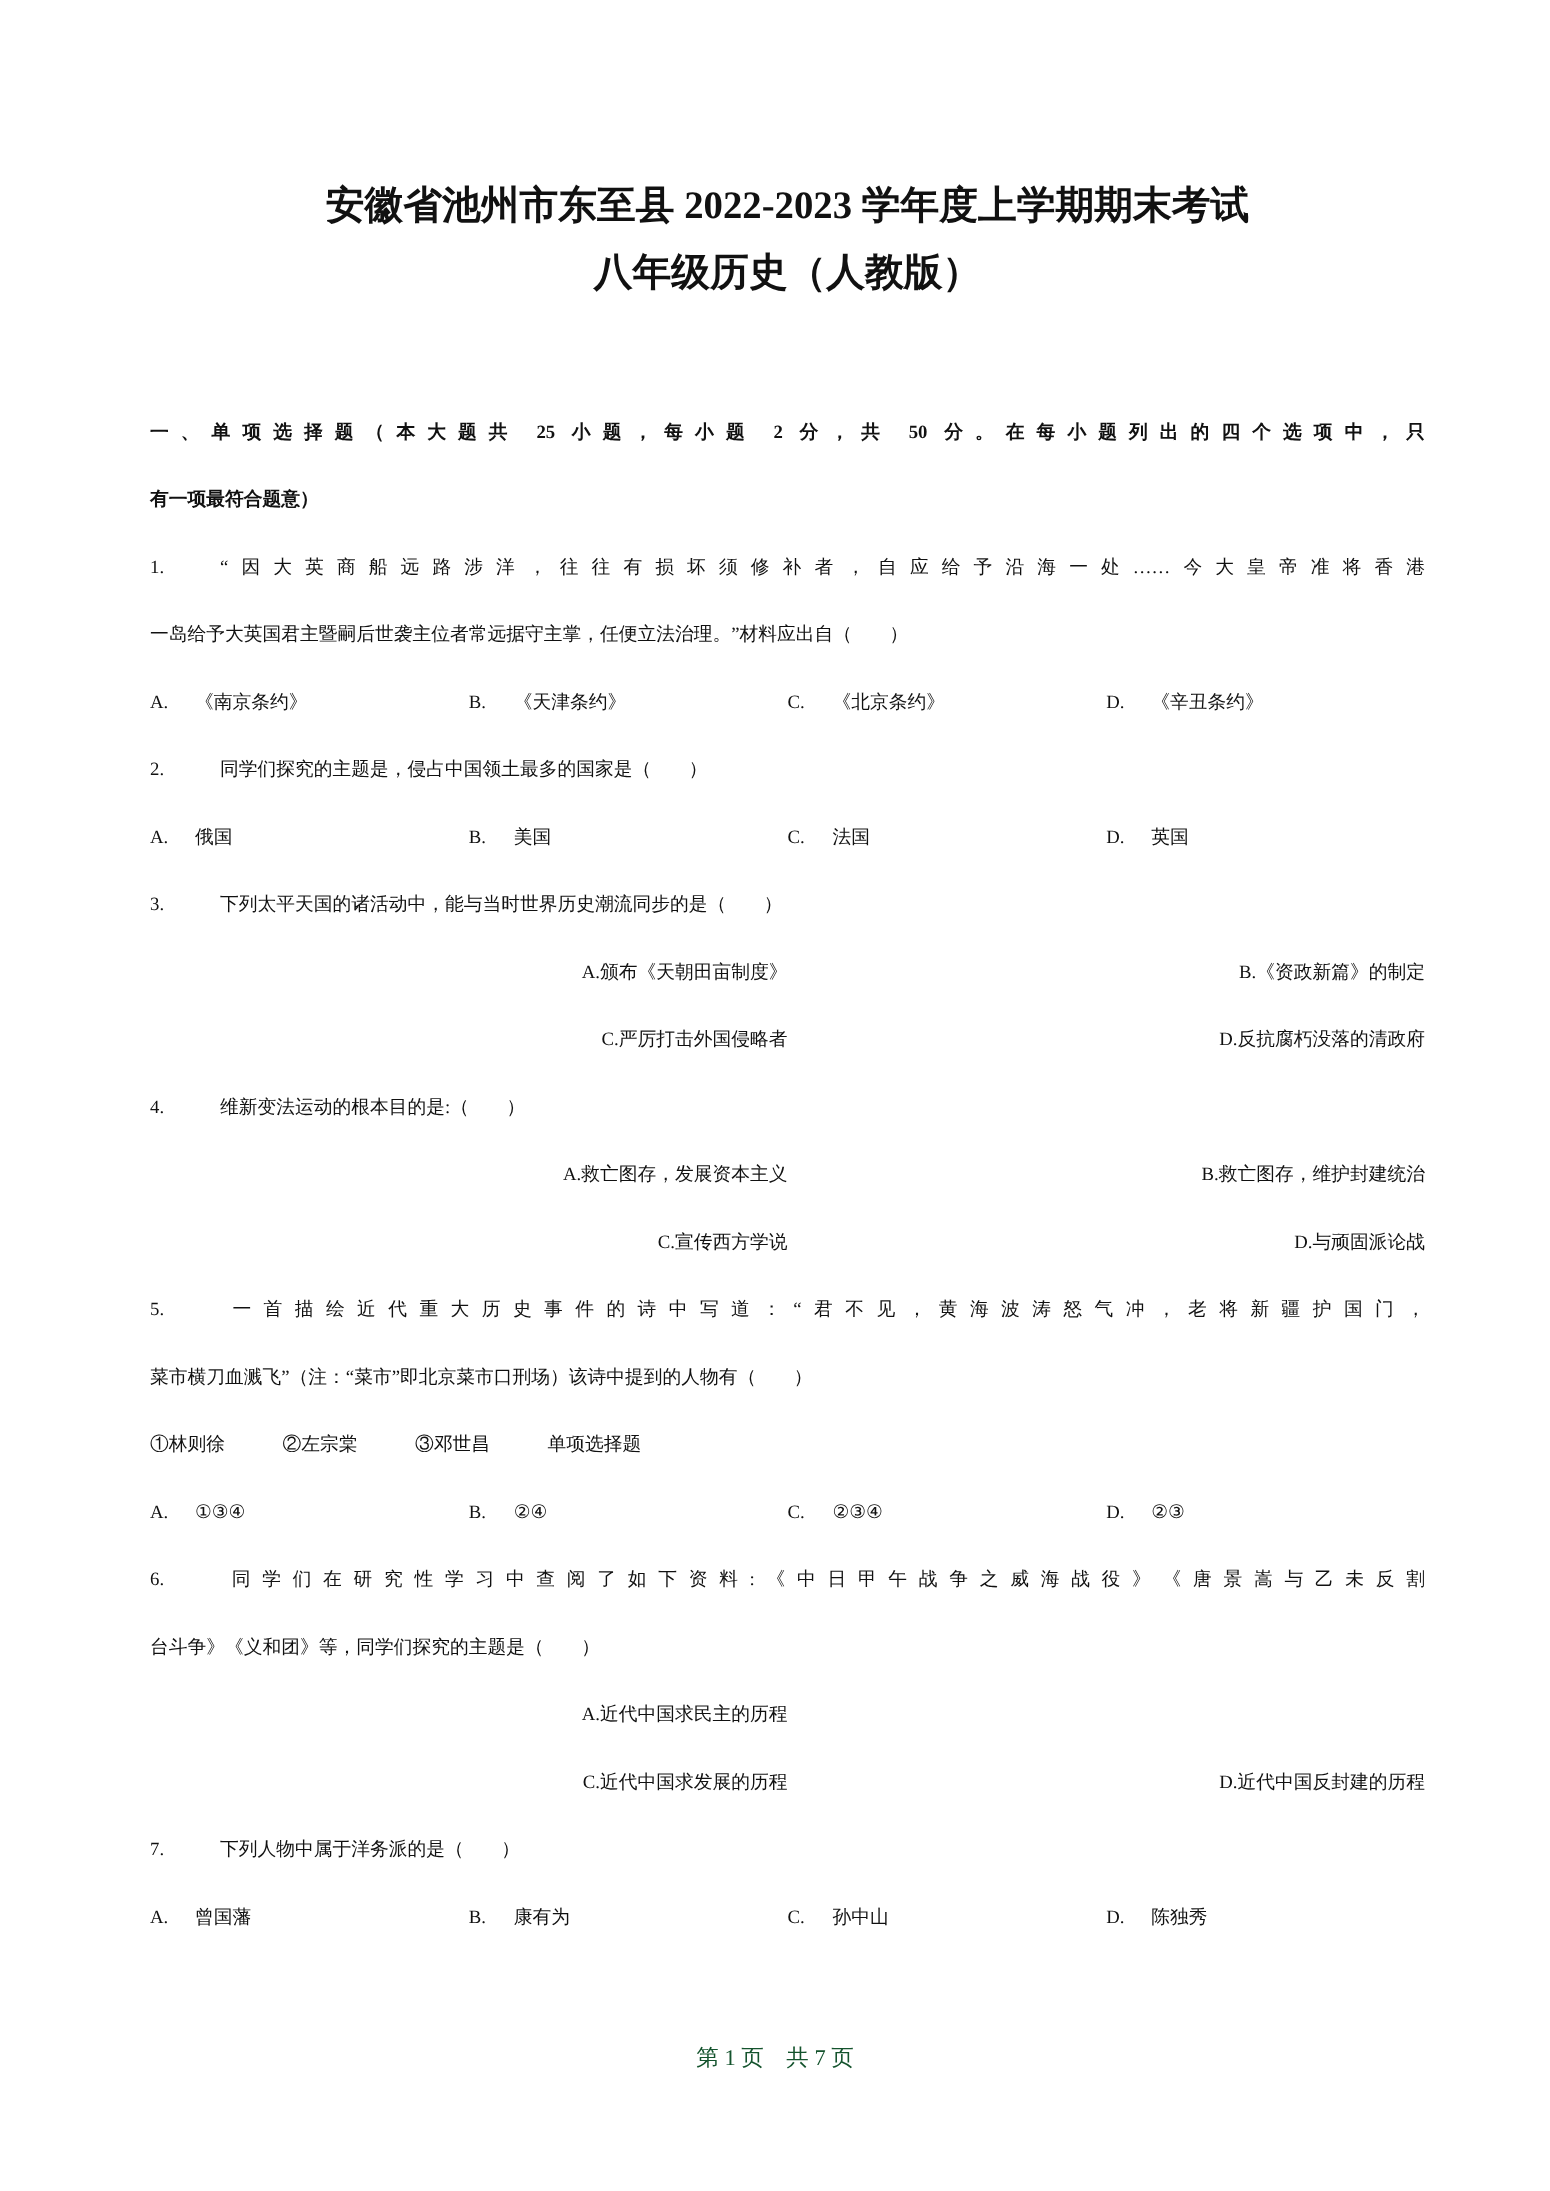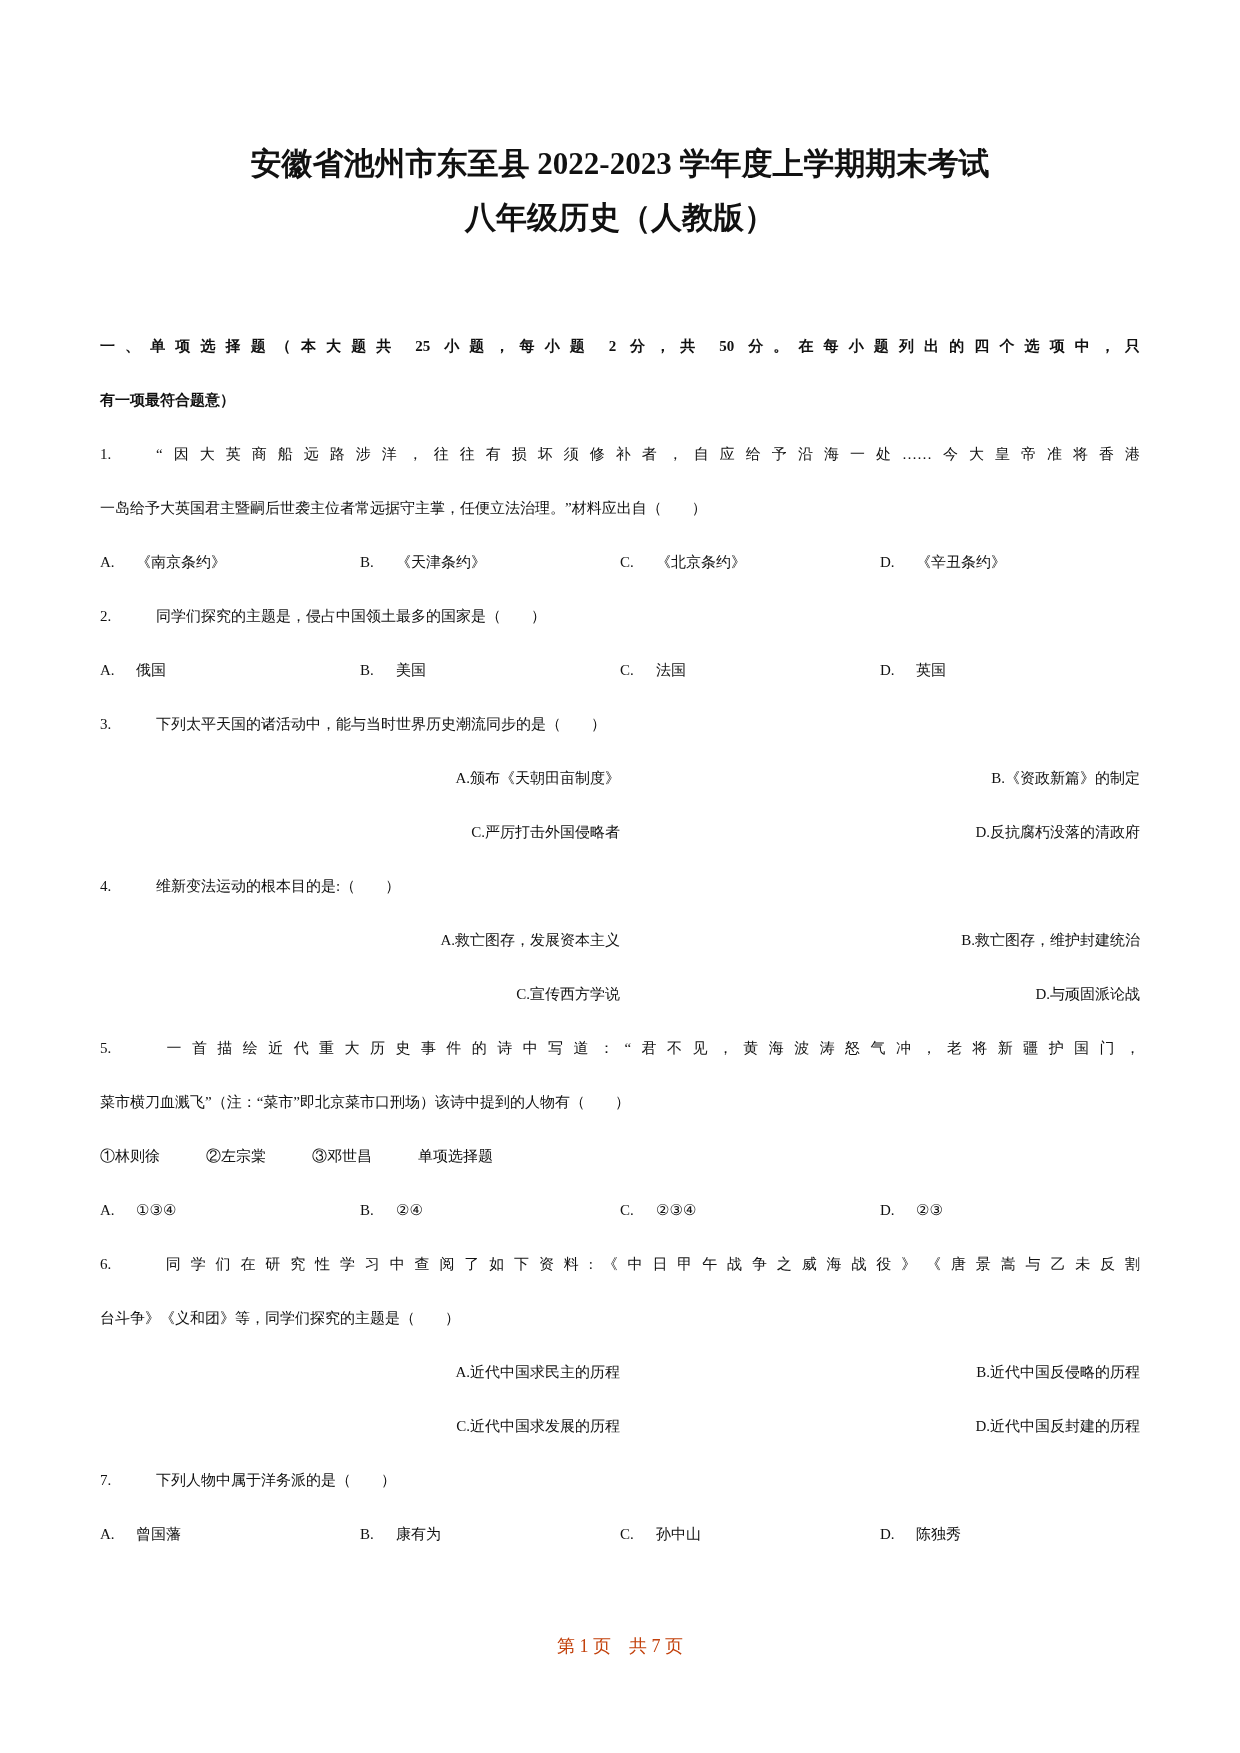--- a/index.html
+++ b/index.html
@@ -5,21 +5,21 @@
   html,body { margin:0; padding:0; background:#e8e8e8; }
   .page {
     position:relative;
     width:1240px; height:1753px;
     margin:0 auto;
     background:#ffffff;
     color:#111;
     font-family:"Liberation Serif","DejaVu Serif",serif;
     overflow:hidden;
   }
-  .content { padding:142px 100px 0 100px; }
+  .content { padding:142px 100px 0 100px;margin-left:20px; }
   .title, .subtitle {
     text-align:center;
     font-weight:bold;
     font-size:31px;
     line-height:44px;
   }
   .subtitle { margin-top:10px; }
   .body-text { margin-top:79px; font-size:15px; }
   .line { line-height:54px; height:54px; }
   .bold { font-weight:bold; }
@@ -29,21 +29,21 @@
   .opts2 { display:grid; grid-template-columns:repeat(2,1fr);text-align:right; }
   .okey { display:inline-block; min-width:36px; }
   .items { display:flex; gap:46px;text-align:right; }
   .footer {
     position:absolute;
     top:1634px; left:0;
     width:100%;
     text-align:center;
     font-size:18px;
     line-height:24px;
-    color:#c2410c;
+    color:#14532d;
   }
 </style>
 </head>
 <body>
 
 <div class="page">
   <div class="content">
 
     <div class="title">安徽省池州市东至县 2022-2023 学年度上学期期末考试</div>
     <div class="subtitle">八年级历史（人教版）</div>
@@ -102,21 +102,20 @@
         <span class="opt"><span class="okey">A.</span><span>①③④</span></span>
         <span class="opt"><span class="okey">B.</span><span>②④</span></span>
         <span class="opt"><span class="okey">C.</span><span>②③④</span></span>
         <span class="opt"><span class="okey">D.</span><span>②③</span></span>
       </div>
 
       <div class="line just"><span class="qnum">6.</span><span>同学们在研究性学习中查阅了如下资料:《中日甲午战争之威海战役》《唐景嵩与乙未反割</span></div>
       <div class="line">台斗争》《义和团》等，同学们探究的主题是（　　）</div>
       <div class="line opts2">
         <span class="opt"><span class="okey">A.</span><span>近代中国求民主的历程</span></span>
-        <span class="opt"><span class="okey">B.</span><span>近代中国反侵略的历程</span></span>
       </div>
       <div class="line opts2">
         <span class="opt"><span class="okey">C.</span><span>近代中国求发展的历程</span></span>
         <span class="opt"><span class="okey">D.</span><span>近代中国反封建的历程</span></span>
       </div>
 
       <div class="line"><span class="qnum">7.</span><span>下列人物中属于洋务派的是（　　）</span></div>
       <div class="line opts4">
         <span class="opt"><span class="okey">A.</span><span>曾国藩</span></span>
         <span class="opt"><span class="okey">B.</span><span>康有为</span></span>

